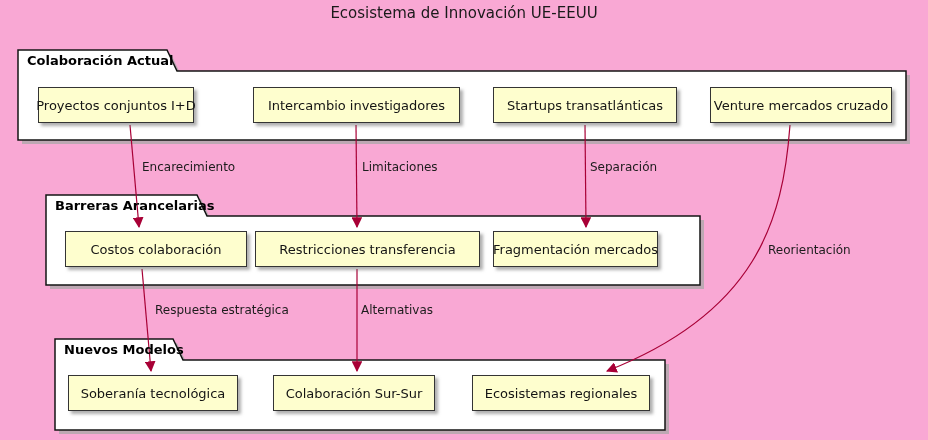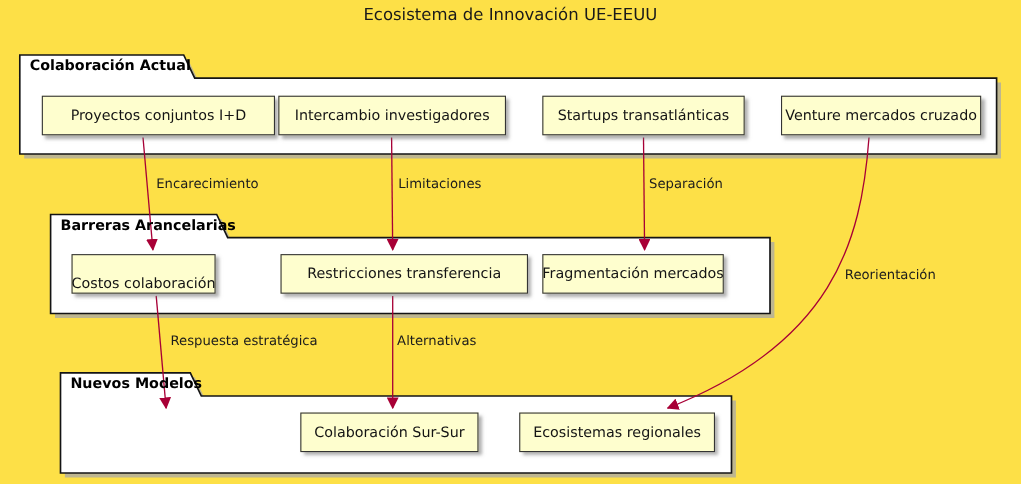--- a/index.html
+++ b/index.html
@@ -1,20 +1,20 @@
 <!DOCTYPE html>
 <html><head>
 <meta charset="utf-8">
 <style>
   html, body { margin: 0; padding: 0; background: #ffffff; }
   .canvas {
     position: relative;
     width: 928px;
     height: 440px;
-    background: #fde047;
+    background: #f9a8d4;
     font-family: "DejaVu Sans", "Liberation Sans", sans-serif;
     overflow: hidden;
   }
   .layer {
     position: absolute;
     left: 0; top: 0;
     width: 928px; height: 440px;
   }
   .title {
     position: absolute;
@@ -81,43 +81,46 @@
     <path class="edge" marker-end="url(#arh)" d="M142,269 L151,371"></path>
     <path class="edge" marker-end="url(#arh)" d="M357,269 L357,371"></path>
   </svg>
 
   <div class="title">Ecosistema de Innovación UE-EEUU</div>
 
   <div class="pkg-label" style="left:27px; top:53px;">Colaboración Actual</div>
   <div class="pkg-label" style="left:55px; top:198px;">Barreras Arancelarias</div>
   <div class="pkg-label" style="left:64px; top:342px;">Nuevos Modelos</div>
 
-  <div class="node" style="left:38px; top:87px; width:212px;align-items:center;">
+  <div class="node" style="left:38px; top:87px; width:156px;align-items:center;">
     <span>Proyectos conjuntos I+D</span>
   </div>
   <div class="node" style="left:253px; top:87px; width:207px;">
     <span>Intercambio investigadores</span>
   </div>
   <div class="node" style="left:493px; top:87px; width:184px;">
     <span>Startups transatlánticas</span>
   </div>
   <div class="node" style="left:710px; top:87px; width:182px;">
     <span>Venture mercados cruzado</span>
   </div>
 
-  <div class="node" style="left:65px; top:231px; width:131px;align-items:flex-end;">
+  <div class="node" style="left:65px; top:231px; width:182px;">
     <span>Costos colaboración</span>
   </div>
   <div class="node" style="left:255px; top:231px; width:225px;">
     <span>Restricciones transferencia</span>
   </div>
   <div class="node" style="left:493px; top:231px; width:165px;">
     <span>Fragmentación mercados</span>
   </div>
 
+  <div class="node" style="left:68px; top:375px; width:170px;">
+    <span>Soberanía tecnológica</span>
+  </div>
   <div class="node" style="left:273px; top:375px; width:162px;">
     <span>Colaboración Sur-Sur</span>
   </div>
   <div class="node" style="left:472px; top:375px; width:178px;">
     <span>Ecosistemas regionales</span>
   </div>
 
   <div class="edge-label" style="left:142px; top:160px;">Encarecimiento</div>
   <div class="edge-label" style="left:362px; top:160px;">Limitaciones</div>
   <div class="edge-label" style="left:590px; top:160px;">Separación</div>

